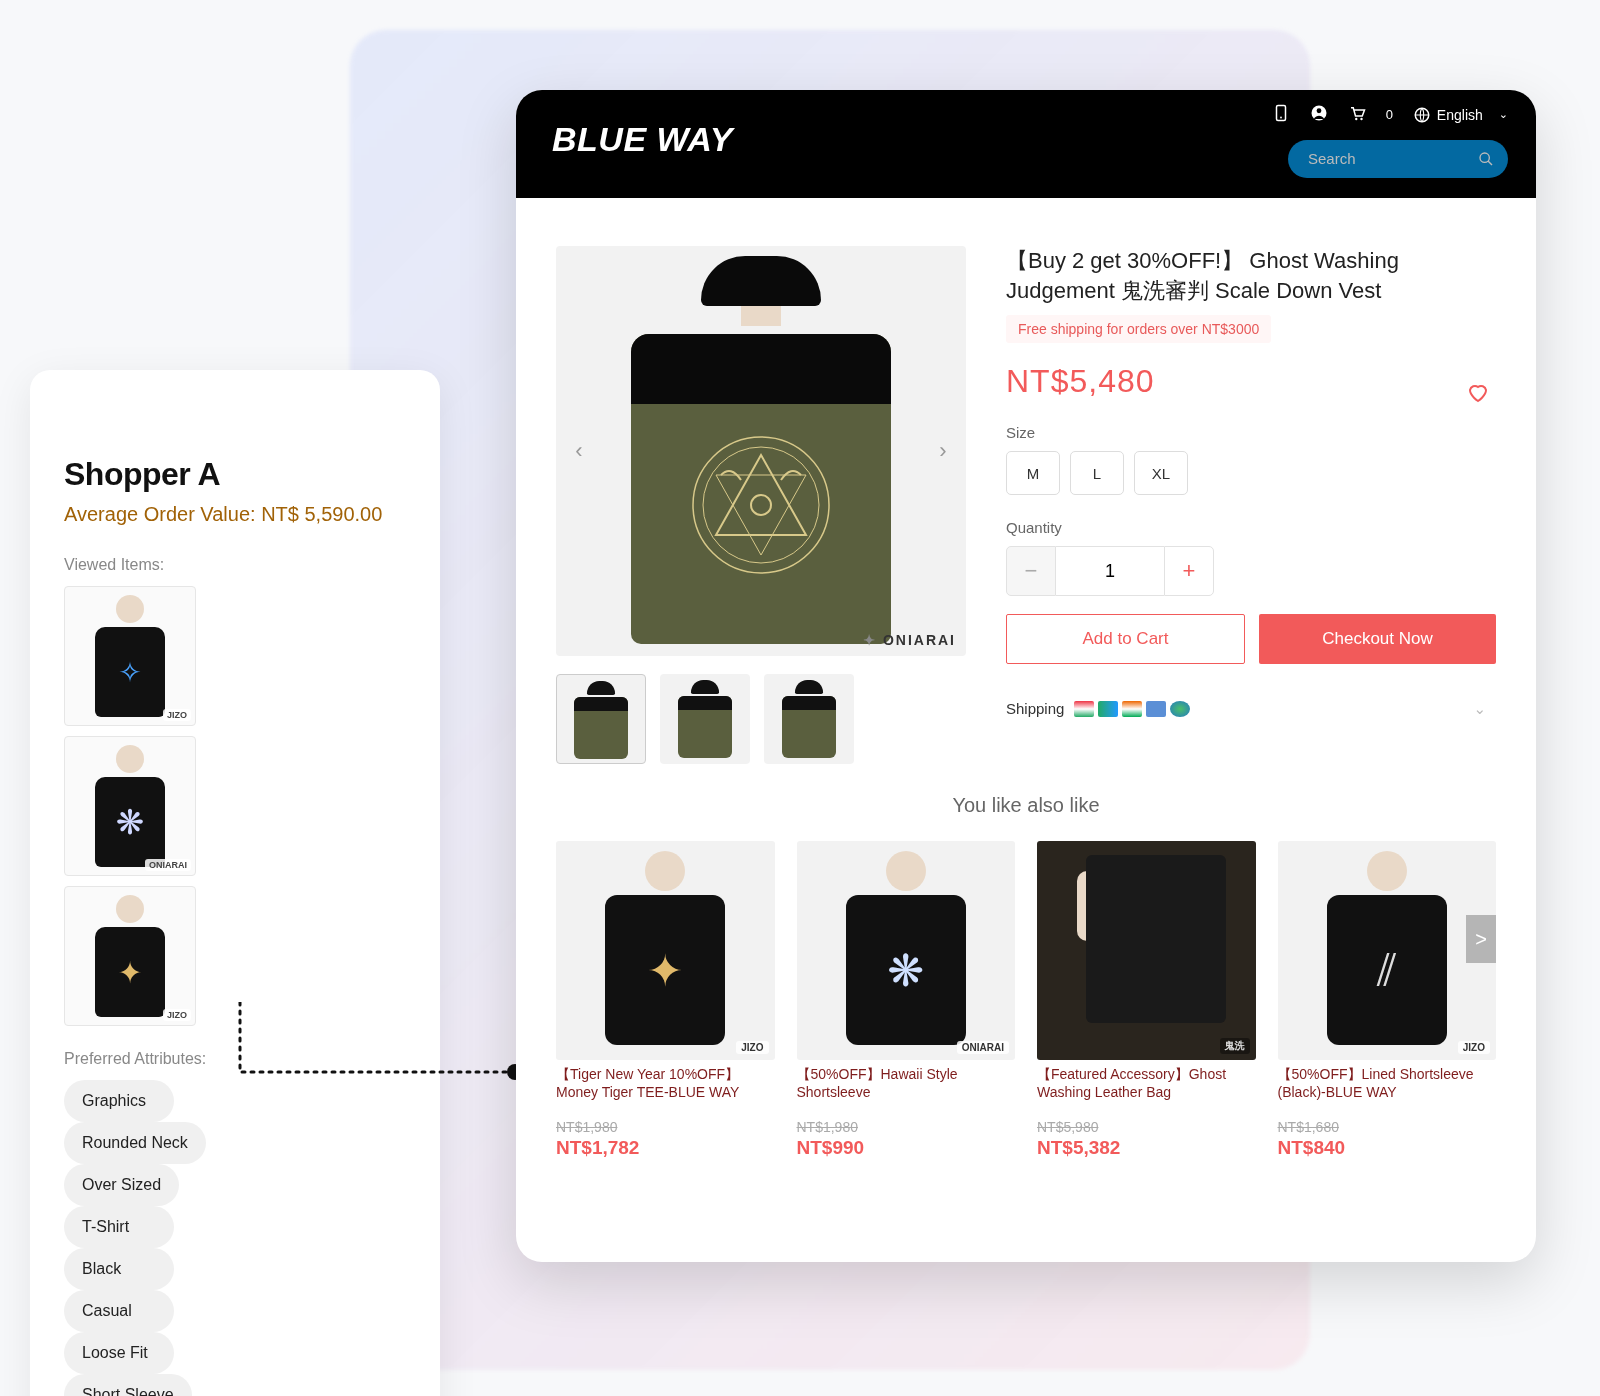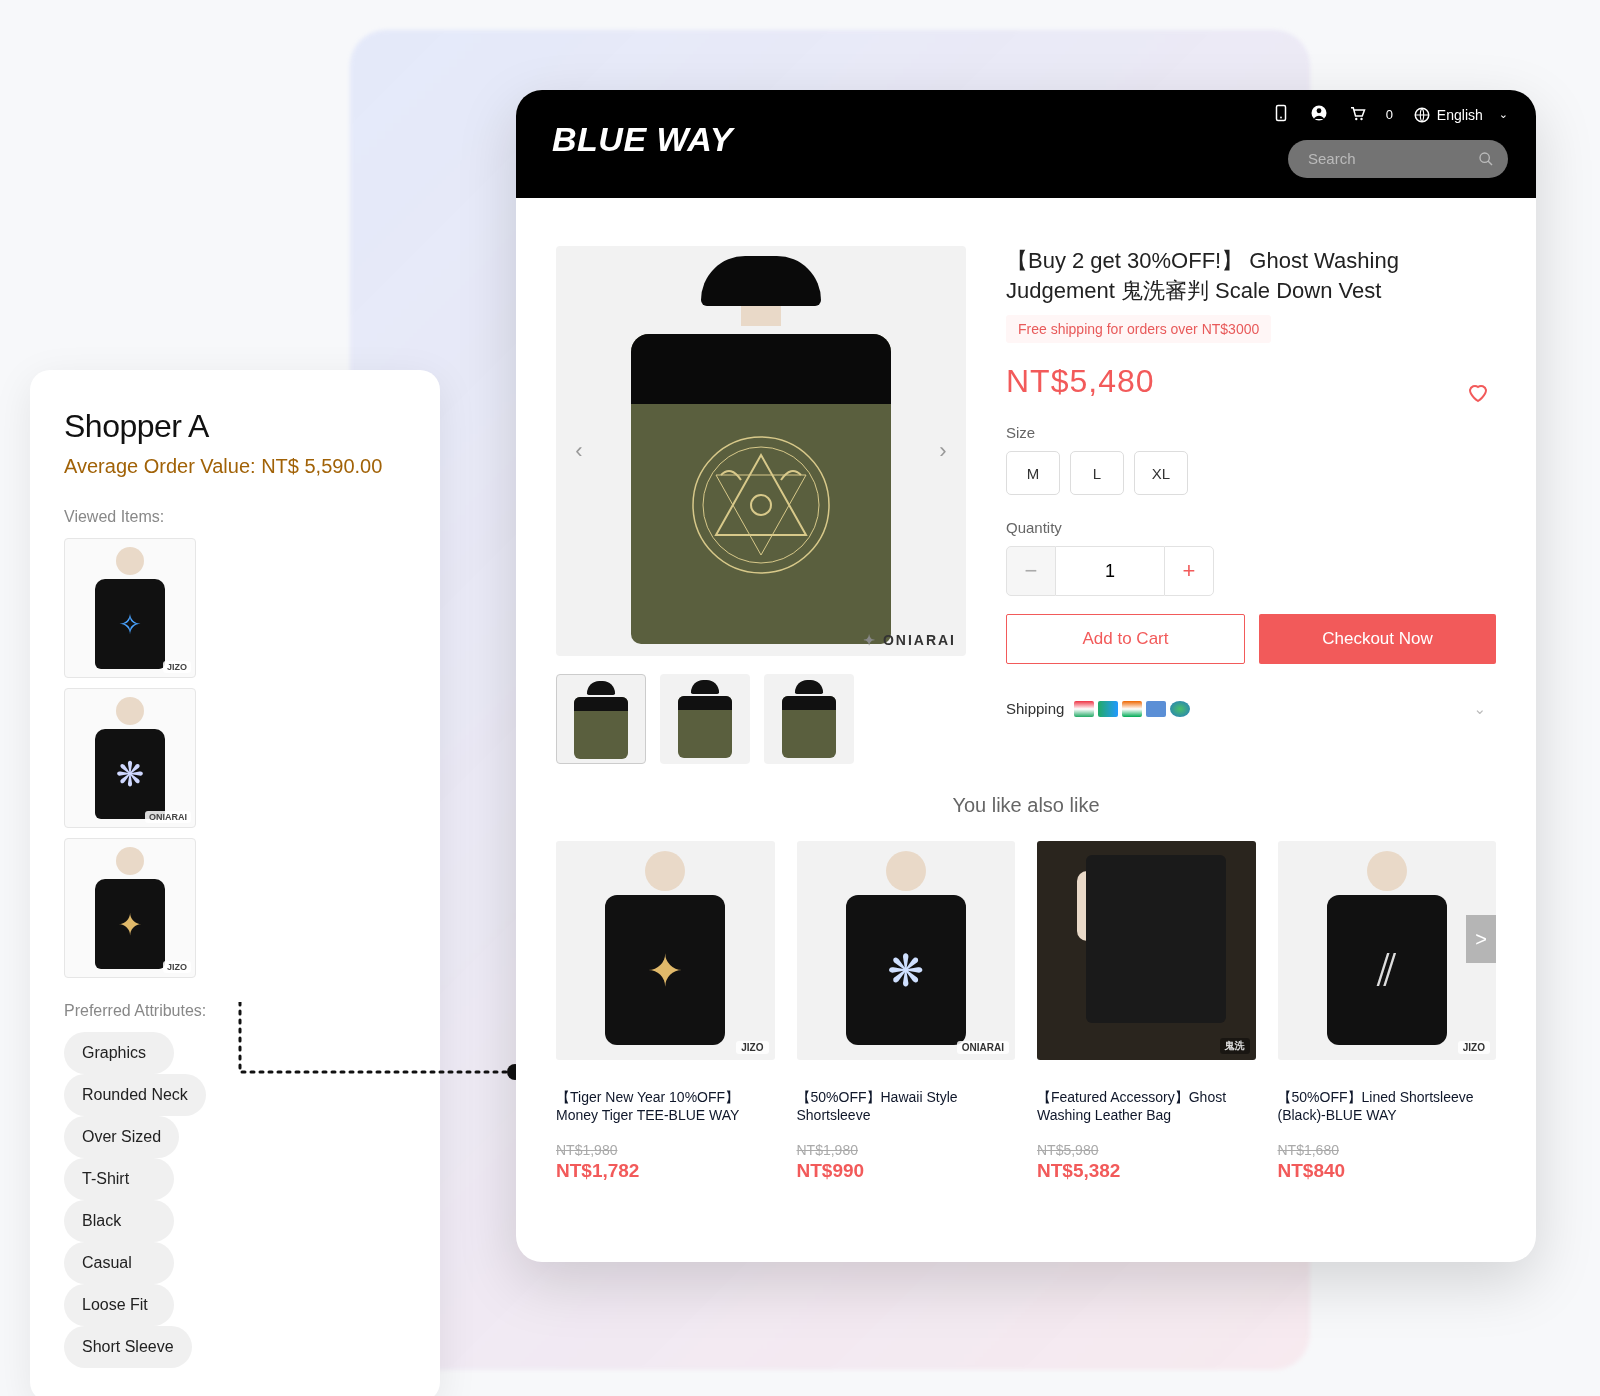--- a/index.html
+++ b/index.html
@@ -2,21 +2,21 @@
 <html><head>
 <meta charset="utf-8">
 <style>
 * { box-sizing: border-box; margin: 0; padding: 0; font-family: -apple-system, BlinkMacSystemFont, "Segoe UI", Helvetica, Arial, sans-serif; }
 body { background: #f7f8fa; width: 1600px; height: 1396px; position: relative; overflow: hidden; }
 
 .bg-blur { position: absolute; left: 350px; top: 30px; width: 960px; height: 1340px; background: linear-gradient(135deg, rgba(120,150,255,0.15), rgba(255,120,150,0.1)); border-radius: 36px; filter: blur(2px); }
 
 
 .shopper-card { position: absolute; left: 30px; top: 370px; width: 410px; background: #fff; border-radius: 20px; box-shadow: 0 10px 40px rgba(0,0,0,0.08); padding: 38px 34px 34px; }
-.shopper-title { font-size: 32px; font-weight: 400; letter-spacing: -0.5px; color: #111; }
+.shopper-title { font-size: 32px; font-weight: 700; letter-spacing: -0.5px; color: #111; margin-top: 48px; }
 .shopper-aov { font-size: 20px; color: #a16207; margin-top: 10px; font-weight: 400; }
 .shopper-cols { display: flex; margin-top: 30px; gap: 24px; flex-direction: column; }
 .viewed-col { flex: 0 0 132px; }
 .pref-col { flex: 1; }
 .col-head { font-size: 16px; color: #888; font-weight: 500; margin-bottom: 12px; }
 .viewed-thumbs { display: flex; flex-direction: column; gap: 10px; }
 .viewed-thumb { width: 132px; height: 140px; border: 1px solid #e6e6e6; border-radius: 4px; background: #fafafa; position: relative; overflow: hidden; }
 .viewed-thumb .figure { position: absolute; left: 50%; top: 8px; transform: translateX(-50%); width: 70px; height: 124px; }
 .viewed-thumb .head { width: 28px; height: 28px; background: #e9d9c8; border-radius: 50%; margin: 0 auto; }
 .viewed-thumb .torso { width: 70px; height: 90px; background: #111; border-radius: 10px 10px 6px 6px; margin-top: 4px; position: relative; }
@@ -34,21 +34,21 @@
 
 .browser { position: absolute; left: 516px; top: 90px; width: 1020px; height: 1172px; background: #fff; border-radius: 26px; box-shadow: 0 20px 60px rgba(0,0,0,0.15); overflow: hidden; }
 .topbar { background: #000; height: 108px; display: flex; align-items: flex-start; padding: 16px 28px 0 36px; position: relative; }
 .logo { color: #fff; font-size: 34px; font-weight: 800; font-style: italic; letter-spacing: 0.5px; margin-top: 14px; }
 .top-icons { position: absolute; right: 28px; top: 14px; display: flex; align-items: center; gap: 20px; color: #fff; font-size: 14px; }
 .icon-svg { width: 18px; height: 18px; fill: #fff; }
 .cart-count { font-size: 13px; }
 .lang { display: flex; align-items: center; gap: 6px; font-size: 14px; }
 .lang-chev { font-size: 11px; margin-left: 10px; }
 .search-wrap { position: absolute; right: 28px; top: 50px; }
-.search-box { width: 220px; height: 38px; border-radius: 19px; border: none; background: #737373; color: #ddd; padding: 0 40px 1px 20px; font-size: 15px; outline: none; }
+.search-box { width: 220px; height: 38px; border-radius: 19px; border: none; background: #0369a1; color: #ddd; padding: 0 40px 1px 20px; font-size: 15px; outline: none; }
 .search-box::placeholder { color: #bbb; }
 .search-icon { position: absolute; right: 14px; top: 50%; transform: translateY(-50%); width: 16px; height: 16px; fill: #bbb; pointer-events: none; }
 
 .product-area { display: flex; padding: 48px 40px 0 40px; gap: 40px; }
 .gallery { flex: 0 0 410px; }
 .main-img { width: 410px; height: 410px; background: #f2f2f2; position: relative; border-radius: 4px; overflow: hidden; }
 .main-img .model { position: absolute; left: 50%; top: 10px; transform: translateX(-50%); width: 320px; height: 400px; }
 .model .cap { width: 120px; height: 50px; background: #0a0a0a; border-radius: 60px 60px 8px 8px; margin: 0 auto; }
 .model .neck { width: 40px; height: 20px; background: #e9d9c8; margin: 0 auto; }
 .model .vest { width: 260px; height: 310px; background: #5a5f3e; border-radius: 18px 18px 10px 10px; margin: 8px auto 0; position: relative; }
@@ -98,21 +98,21 @@
 .rec-card { flex: 1; min-width: 0; }
 .rec-img { width: 100%; aspect-ratio: 1/1; background: #f2f2f2; position: relative; overflow: hidden; border-radius: 3px; }
 .rec-img .rfig { position: absolute; left: 50%; top: 10px; transform: translateX(-50%); width: 120px; }
 .rec-img .rhead { width: 40px; height: 40px; background: #e9d9c8; border-radius: 50%; margin: 0 auto; }
 .rec-img .rtorso { width: 120px; height: 150px; background: #111; border-radius: 12px; margin-top: 4px; position: relative; }
 .rec-img .rgraphic { position: absolute; left: 50%; top: 50%; transform: translate(-50%,-50%); font-size: 44px; }
 .rec-img.bag .rtorso { background: #1a1a1a; border-radius: 6px; width: 140px; height: 168px; }
 .rec-img.bag { background: #2a251e; }
 .rec-img.bag .hand { position: absolute; left: 40px; top: 30px; width: 50px; height: 70px; background: #e9d9c8; border-radius: 10px; }
 .rec-brand { position: absolute; right: 6px; bottom: 6px; font-size: 10px; background: rgba(255,255,255,0.85); padding: 1px 5px; border-radius: 3px; color: #333; font-weight: 600; }
-.rec-name { font-size: 14px; color: #0f172a; margin-top: 28px; line-height: 1.35; min-height: 38px; }
+.rec-name { font-size: 14px; color: #7f1d1d; margin-top: 5px; line-height: 1.35; min-height: 38px; }
 .rec-old { font-size: 14px; color: #aaa; text-decoration: line-through; margin-top: 16px; }
 .rec-price { font-size: 19px; color: #f25a5a; font-weight: 600; margin-top: 2px; }
 .rec-nav { position: absolute; top: 74px; width: 30px; height: 48px; background: rgba(0,0,0,0.25); color: #fff; display: flex; align-items: center; justify-content: center; font-size: 20px; cursor: pointer; }
 .rec-prev { left: 0; }
 .rec-next { right: 0; }
 </style>
 </head>
 <body>
 
 <div class="bg-blur"></div>

